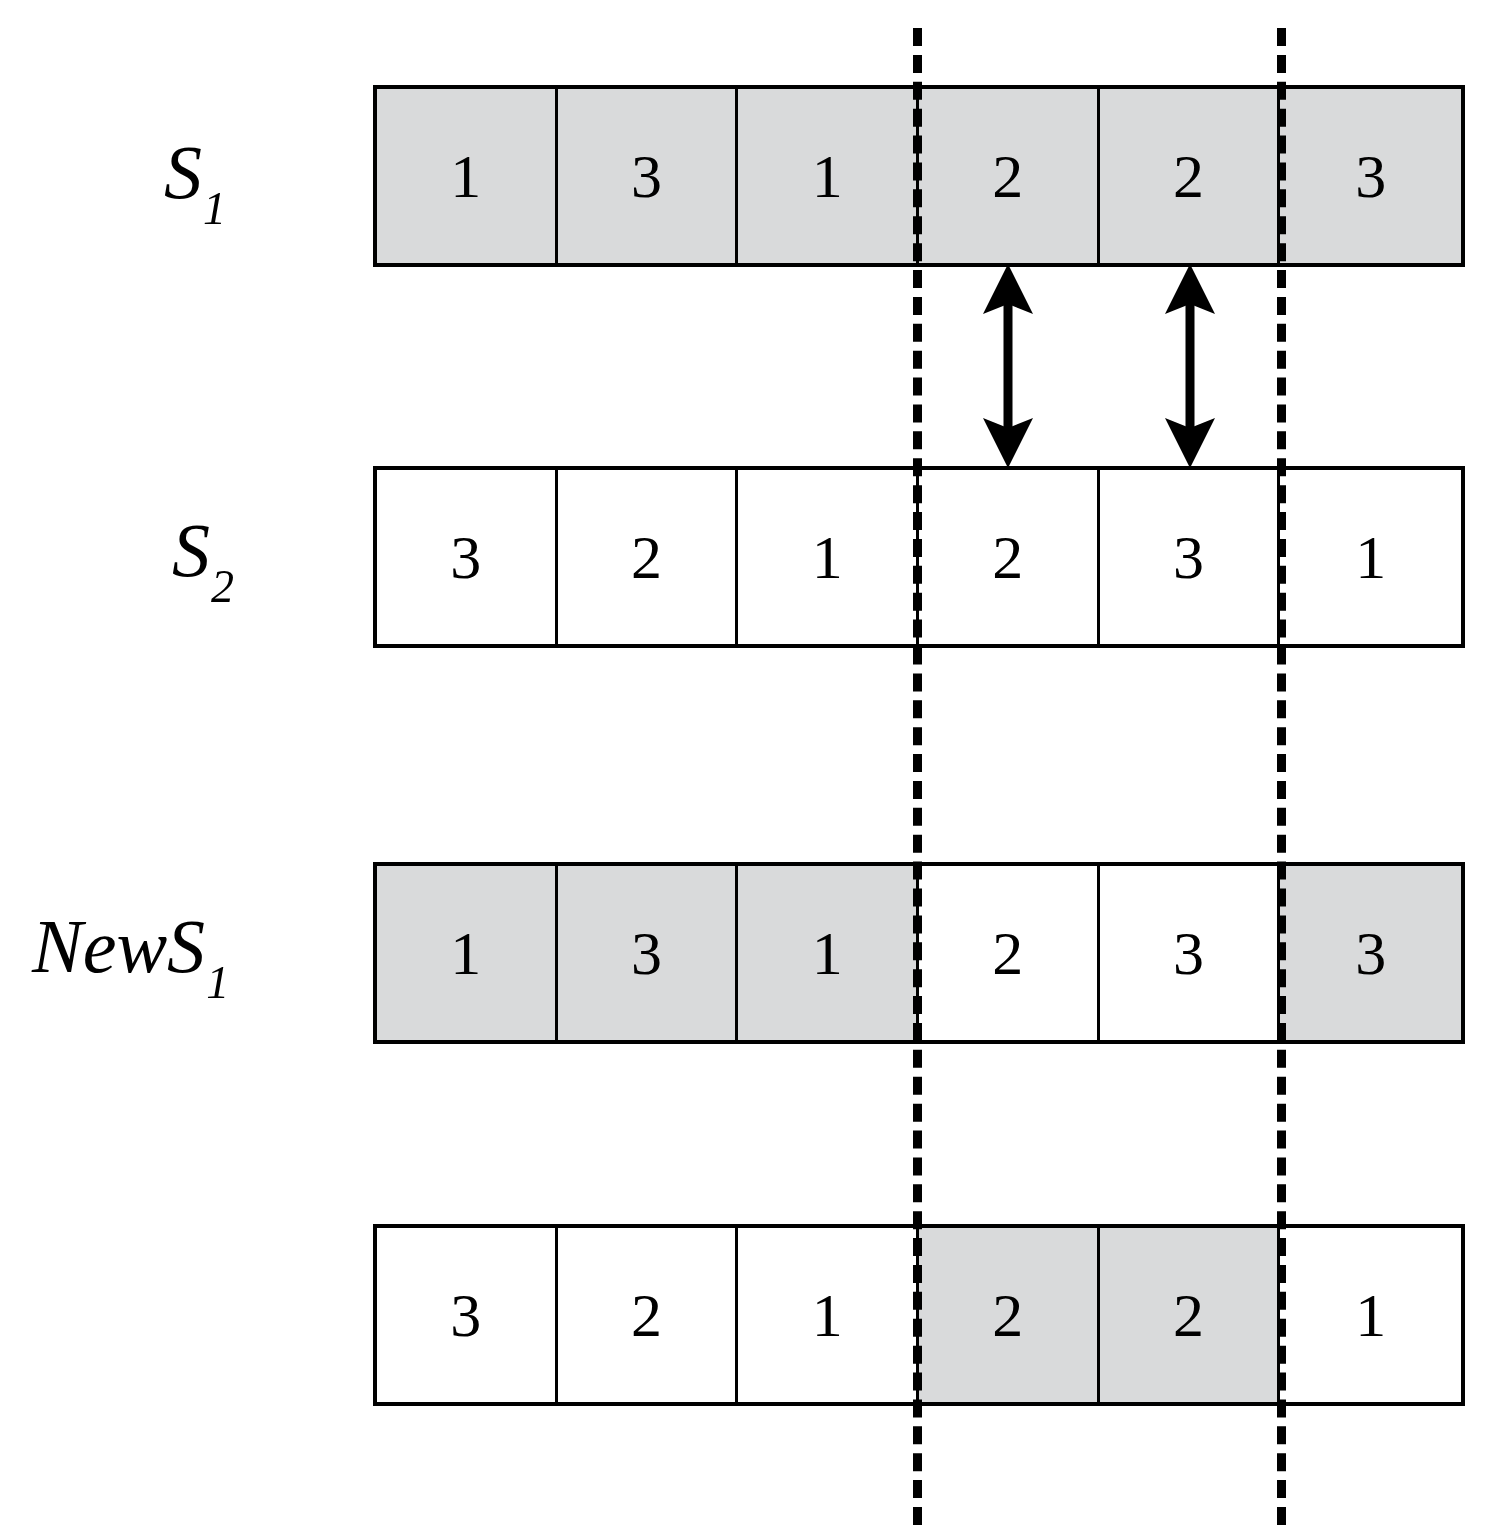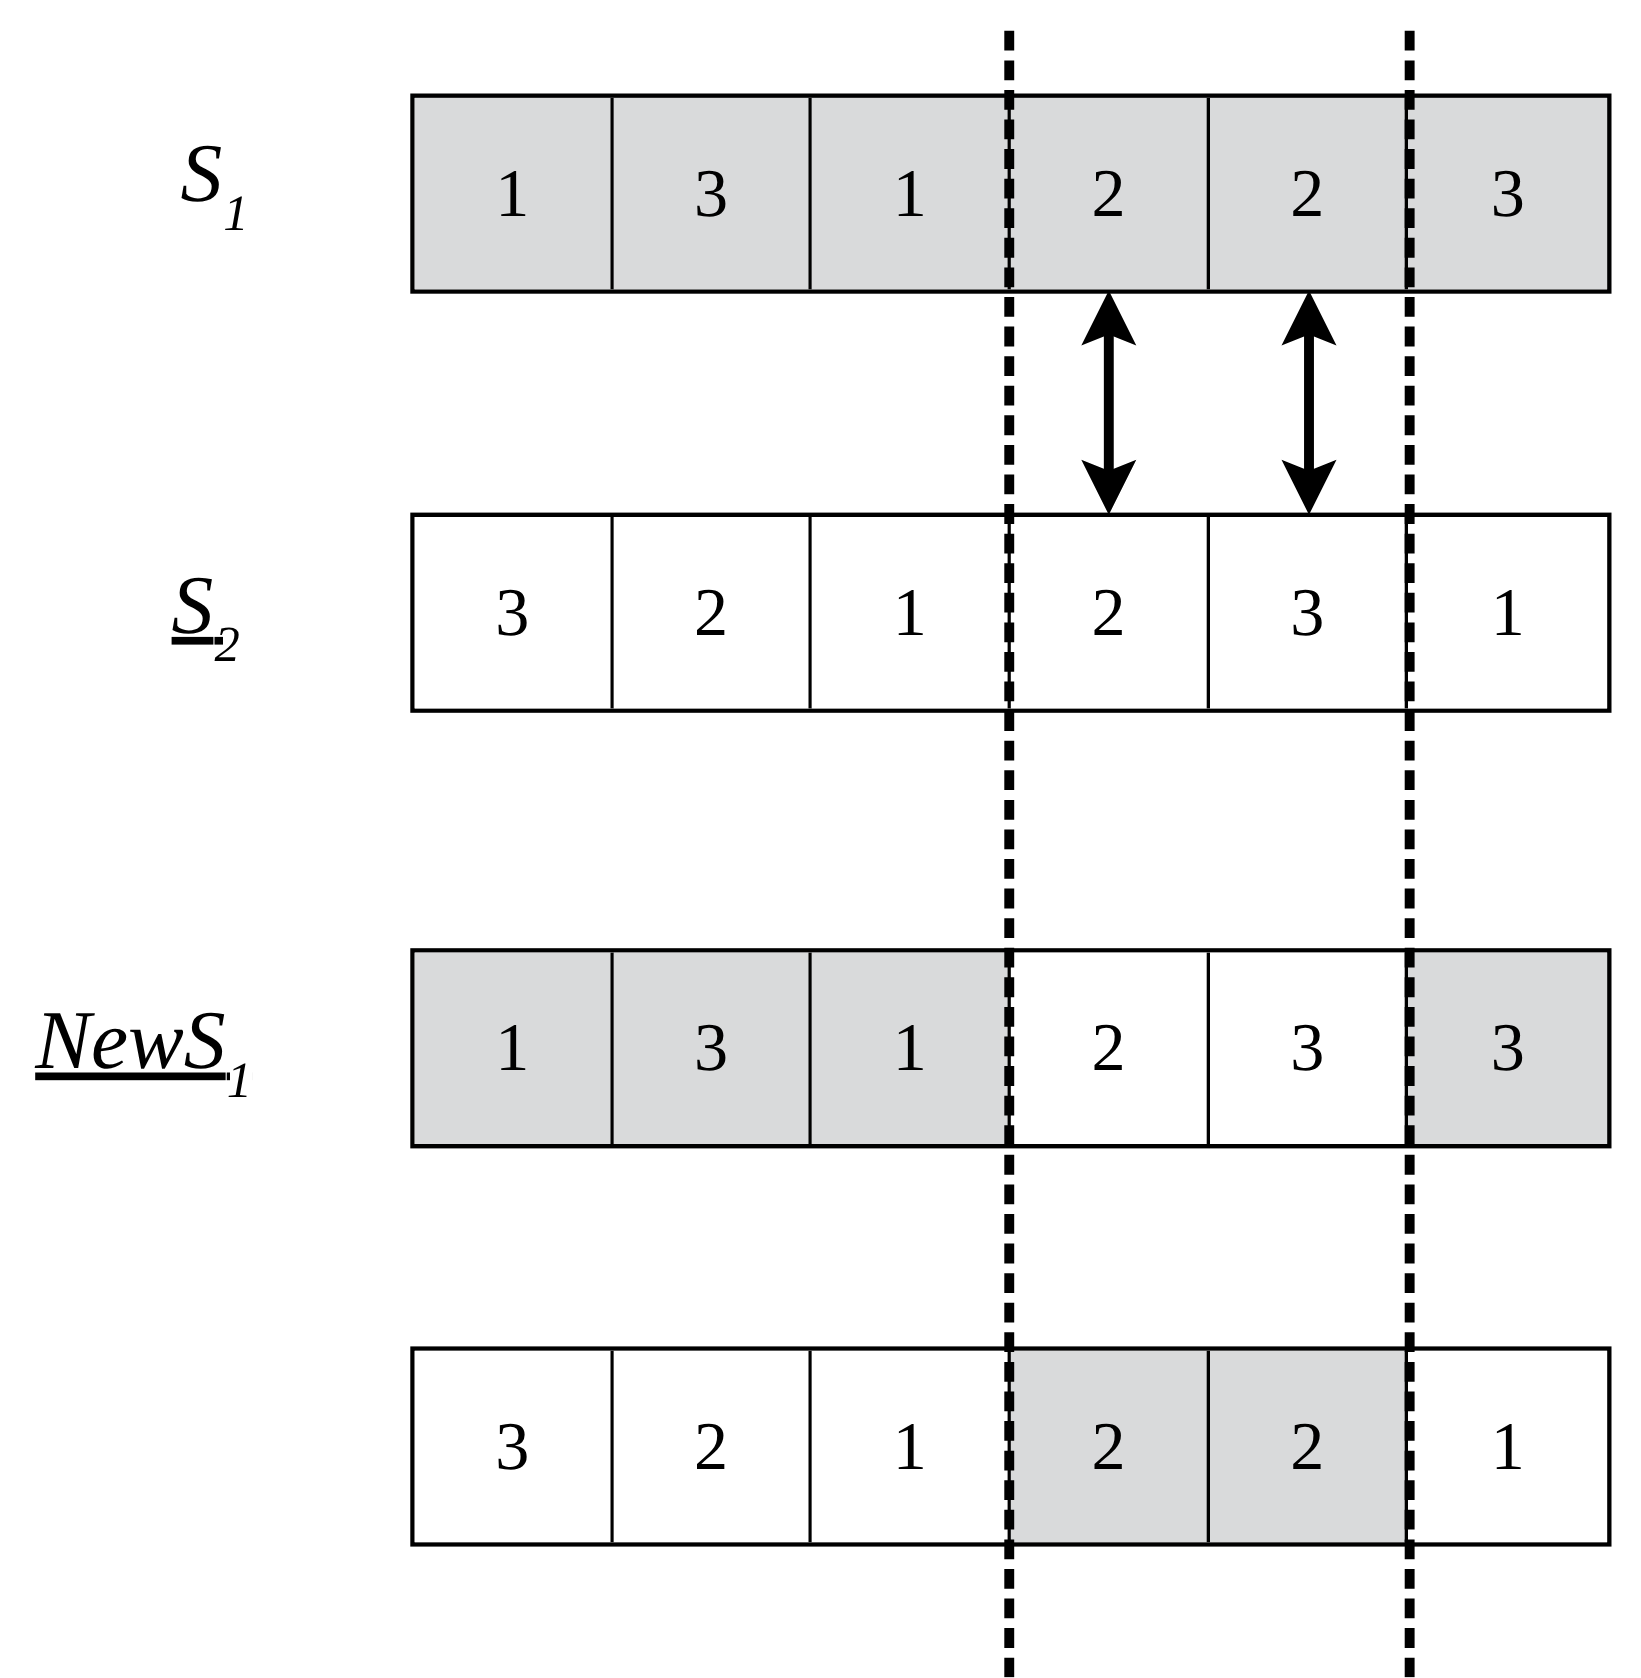--- a/index.html
+++ b/index.html
@@ -73,21 +73,21 @@
   }
 </style>
 </head>
 <body>
 
 <div id="canvas">
 
   <div class="dash-line" style="left:913px; top:28px; height:1497px;"></div>
   <div class="dash-line" style="left:1277px; top:28px; height:1497px;"></div>
 
-  <div class="row-label" style="left:164px; top:120px;">
+  <div class="row-label" style="left:164px; top:134px;">
     <span>S</span><span class="sub">1</span>
   </div>
 
   <div class="seq-row" style="left:373px; top:85px; width:1092px; height:182px;">
     <div class="cell shaded">1</div>
     <div class="cell shaded">3</div>
     <div class="cell shaded">1</div>
     <div class="cell shaded">2</div>
     <div class="cell shaded">2</div>
     <div class="cell shaded">3</div>
@@ -98,34 +98,34 @@
     <polygon points="40,0 15,50 40,40 65,50" fill="#000000"></polygon>
     <polygon points="40,204 15,154 40,164 65,154" fill="#000000"></polygon>
   </svg>
 
   <svg class="arrow" style="left:1150px; top:264px;" width="80" height="204" viewBox="0 0 80 204">
     <line x1="40" y1="14" x2="40" y2="190" stroke="#000000" stroke-width="9"></line>
     <polygon points="40,0 15,50 40,40 65,50" fill="#000000"></polygon>
     <polygon points="40,204 15,154 40,164 65,154" fill="#000000"></polygon>
   </svg>
 
-  <div class="row-label" style="left:156px; top:512px;text-decoration:underline;">
+  <div class="row-label" style="left:172px; top:512px;">
     <span>S</span><span class="sub">2</span>
   </div>
 
   <div class="seq-row" style="left:373px; top:466px; width:1092px; height:182px;">
     <div class="cell plain">3</div>
     <div class="cell plain">2</div>
     <div class="cell plain">1</div>
     <div class="cell plain">2</div>
     <div class="cell plain">3</div>
     <div class="cell plain">1</div>
   </div>
 
-  <div class="row-label" style="left:32px; top:908px;text-decoration:underline;">
+  <div class="row-label" style="left:32px; top:908px;">
     <span>NewS</span><span class="sub">1</span>
   </div>
 
   <div class="seq-row" style="left:373px; top:862px; width:1092px; height:182px;">
     <div class="cell shaded">1</div>
     <div class="cell shaded">3</div>
     <div class="cell shaded">1</div>
     <div class="cell plain">2</div>
     <div class="cell plain">3</div>
     <div class="cell shaded">3</div>

